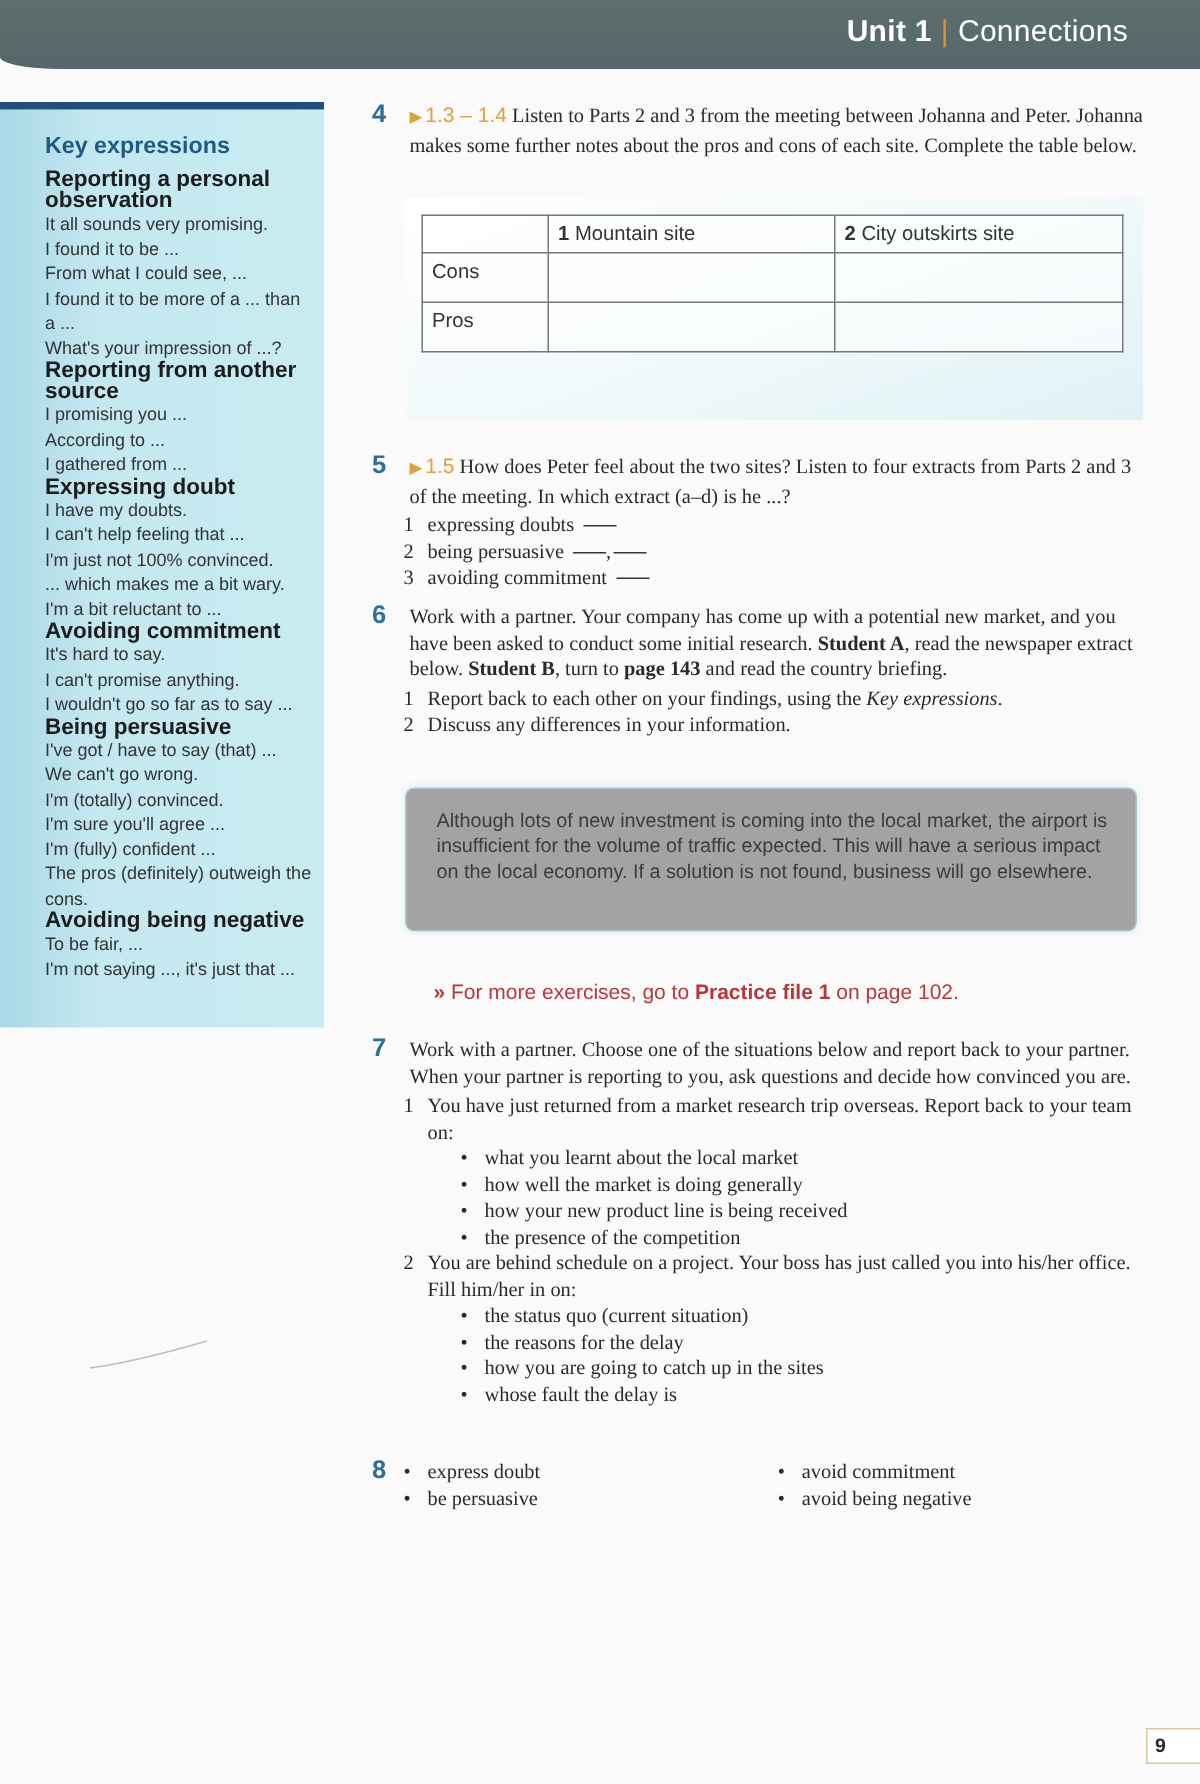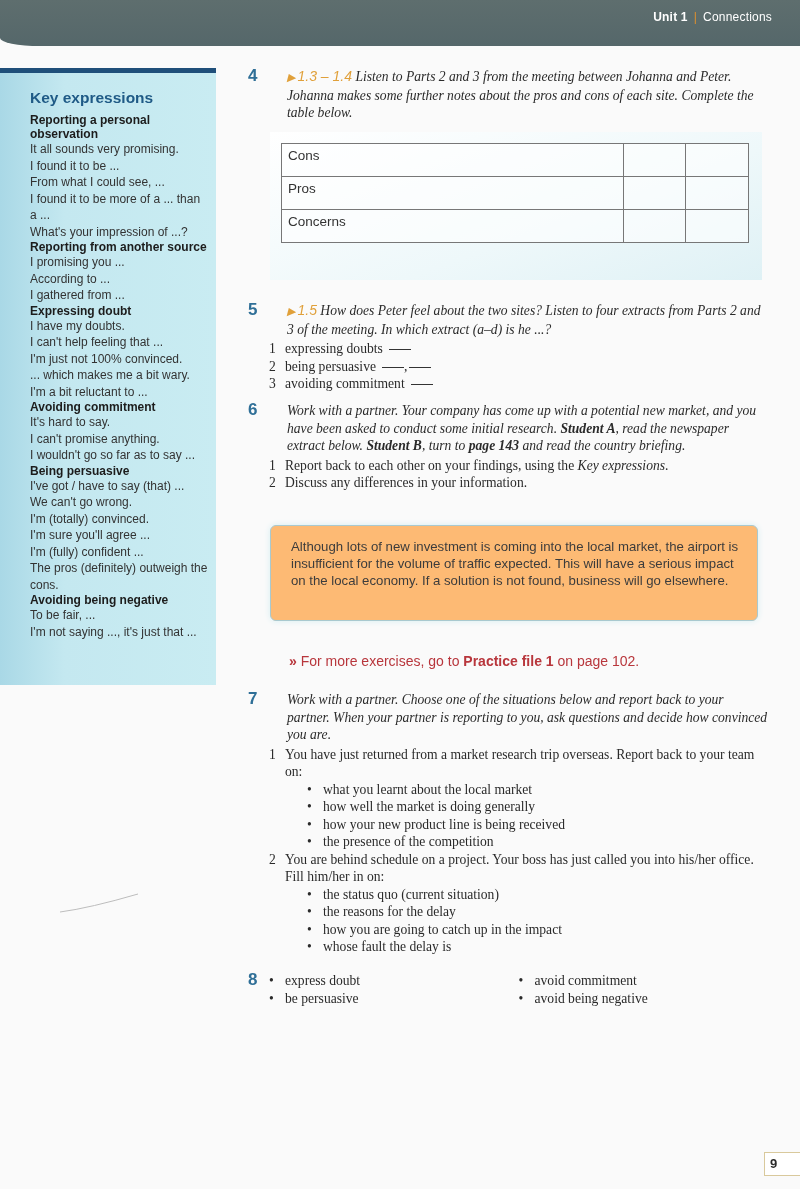--- a/index.html
+++ b/index.html
@@ -2,38 +2,38 @@
 <html><head>
 <meta charset="utf-8">
 <style>
   * { box-sizing: border-box; margin: 0; padding: 0; }
   html, body { width: 800px; height: 1189px; overflow: hidden; background: #fafafa; }
   body { position: relative; font-family: "Liberation Serif", serif; color: #2a2a2a; }
 
   .header-band { position: absolute; left: 0; top: 0; width: 800px; height: 46px;
     background: linear-gradient(180deg, #5e6e6e 0%, #55676a 100%);
     border-bottom-left-radius: 40px 8px; }
-  .header-title { position: absolute; right: 28px; top: 10px; font-family: "Liberation Sans", sans-serif;
-    font-size: 12px; color: #fff; letter-spacing: 0.2px; }
+  .header-title { position: absolute; right: 48px; top: 10px; font-family: "Liberation Sans", sans-serif;
+    font-size: 20px; color: #fff; letter-spacing: 0.2px; }
   .header-title .unit { font-weight: bold; }
   .header-title .sep { color: #e0902e; margin: 0 6px; font-weight: normal; }
 
   .sidebar { position: absolute; left: 0; top: 68px; width: 216px; height: 617px;
     background: linear-gradient(90deg, #a9d8e6 0%, #c4e8f0 30%, #c9ecf2 100%);
     border-top: 5px solid #1f4f7a; font-family: "Liberation Sans", sans-serif; }
   .sidebar h2 { color: #1f5a86; font-size: 15.5px; font-weight: bold; margin: 16px 0 6px 30px; }
   .sb-group { margin-left: 30px; margin-right: 8px; }
-  .sb-heading { font-size: 12px; font-weight: bold; color: #1c1c1c; margin-top: 0; line-height: 14px; }
+  .sb-heading { font-size: 15px; font-weight: bold; color: #1c1c1c; margin-top: 0; line-height: 14px; }
   .sb-item { font-size: 12px; color: #333; line-height: 16.5px; }
 
   .main { position: absolute; left: 248px; top: 68px; width: 520px; font-size: 13.6px; line-height: 17.5px; }
   .ex { position: absolute; left: 0; width: 520px; }
   .ex-num { position: absolute; left: 0; top: -1px; font-family: "Liberation Sans", sans-serif; font-weight: bold;
     color: #2f6f97; font-size: 17px; }
-  .ex-body { margin-left: 39px; font-style: italic; }
+  .ex-body { margin-left: 25px; }
   .track { font-family: "Liberation Sans", sans-serif; color: #e0a03a; font-size: 14px; }
   .track .play { font-size: 11px; margin-right: 2px; }
   b { font-weight: bold; }
   i { font-style: italic; }
 
   .numlist { margin-left: 21px; margin-top: 2px; }
   .numlist .row { display: flex; }
   .numlist .n { width: 16px; flex: none; }
   .blank { display: inline-block; width: 22px; border-bottom: 1px solid #333; margin-left: 6px; vertical-align: baseline; height: 10px; }
 
@@ -44,21 +44,21 @@
   table.notes td, table.notes th { border: 1px solid #777; text-align: left; vertical-align: top; font-weight: normal; padding: 3px 6px; }
   table.notes th { height: 22px; }
   table.notes td { height: 33px; }
   table.notes th b { font-weight: bold; }
 
   .bullets { margin-left: 38px; }
   .bullets .b { display: flex; }
   .bullets .dot { width: 16px; flex: none; }
 
   .extract { position: absolute; left: 22px; top: 457px; width: 488px; height: 96px;
-    border: 1px solid #a9c9cf; border-radius: 6px; background: #fdba74;
+    border: 1px solid #a9c9cf; border-radius: 6px; background: #a3a3a3;
     box-shadow: 0 0 6px #d7eef2; font-family: "Liberation Sans", sans-serif; font-size: 13.2px;
     line-height: 17px; color: #3c3c3c; padding: 12px 18px 0 20px; }
   .practice { position: absolute; left: 14px; top: 585px; font-family: "Liberation Sans", sans-serif;
     font-size: 14px; color: #b8363c; margin-left: 27px; }
   .practice .arr { font-weight: bold; }
 
   .cols { display: flex; margin-left: 21px; }
   .cols .col { width: 266px; }
 
   .page-num { position: absolute; left: 764px; top: 1152px; width: 36px; height: 24px; border: 1px solid #d9c99c;
@@ -115,32 +115,32 @@
 
   <div class="ex" style="top:0">
     <span class="ex-num">4</span>
     <div class="ex-body">
       <span class="track"><span class="play">▶</span><span>1.3 – 1.4</span></span>
       <span>Listen to Parts 2 and 3 from the meeting between Johanna and Peter. Johanna makes some further notes about the pros and cons of each site. Complete the table below.</span>
     </div>
     <div class="table-wrap">
       <table class="notes">
         <tbody>
+            <tr>
+          <th style="width:84px"></th>
+          <th style="width:191px"><b>1</b> <span>Mountain site</span></th>
+          <th><b>2</b> <span>City outskirts site</span></th>
+        </tr>
         <tr>
           <td>Cons</td>
           <td></td>
           <td></td>
         </tr>
         <tr>
           <td>Pros</td>
-          <td></td>
-          <td></td>
-        </tr>
-        <tr>
-          <td>Concerns</td>
           <td></td>
           <td></td>
         </tr>
       </tbody>
         </table>
     </div>
   </div>
 
   <div class="ex" style="top:234px">
     <span class="ex-num">5</span>
@@ -221,21 +221,21 @@
         <div class="b">
             <span class="dot">•</span>
             <span>the status quo (current situation)</span>
           </div>
         <div class="b">
             <span class="dot">•</span>
             <span>the reasons for the delay</span>
           </div>
         <div class="b">
             <span class="dot">•</span>
-            <span>how you are going to catch up in the impact</span>
+            <span>how you are going to catch up in the sites</span>
           </div>
         <div class="b">
             <span class="dot">•</span>
             <span>whose fault the delay is</span>
           </div>
       </div>
     </div>
   </div>
 
   <div class="ex" style="top:904px">

